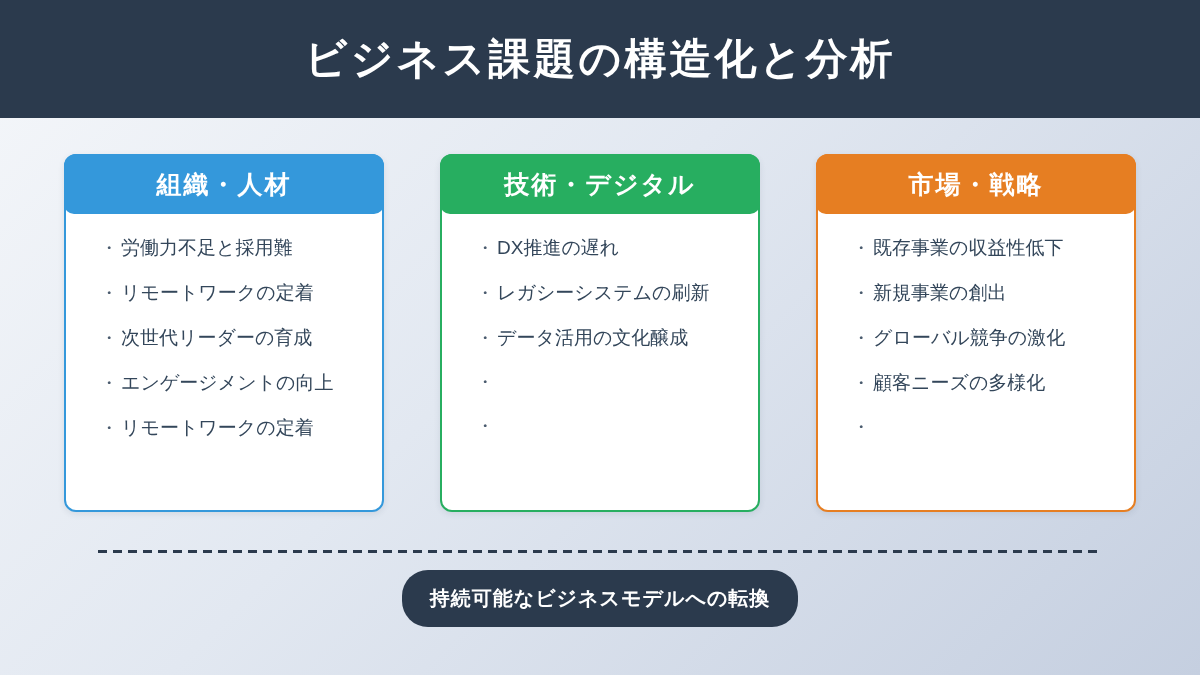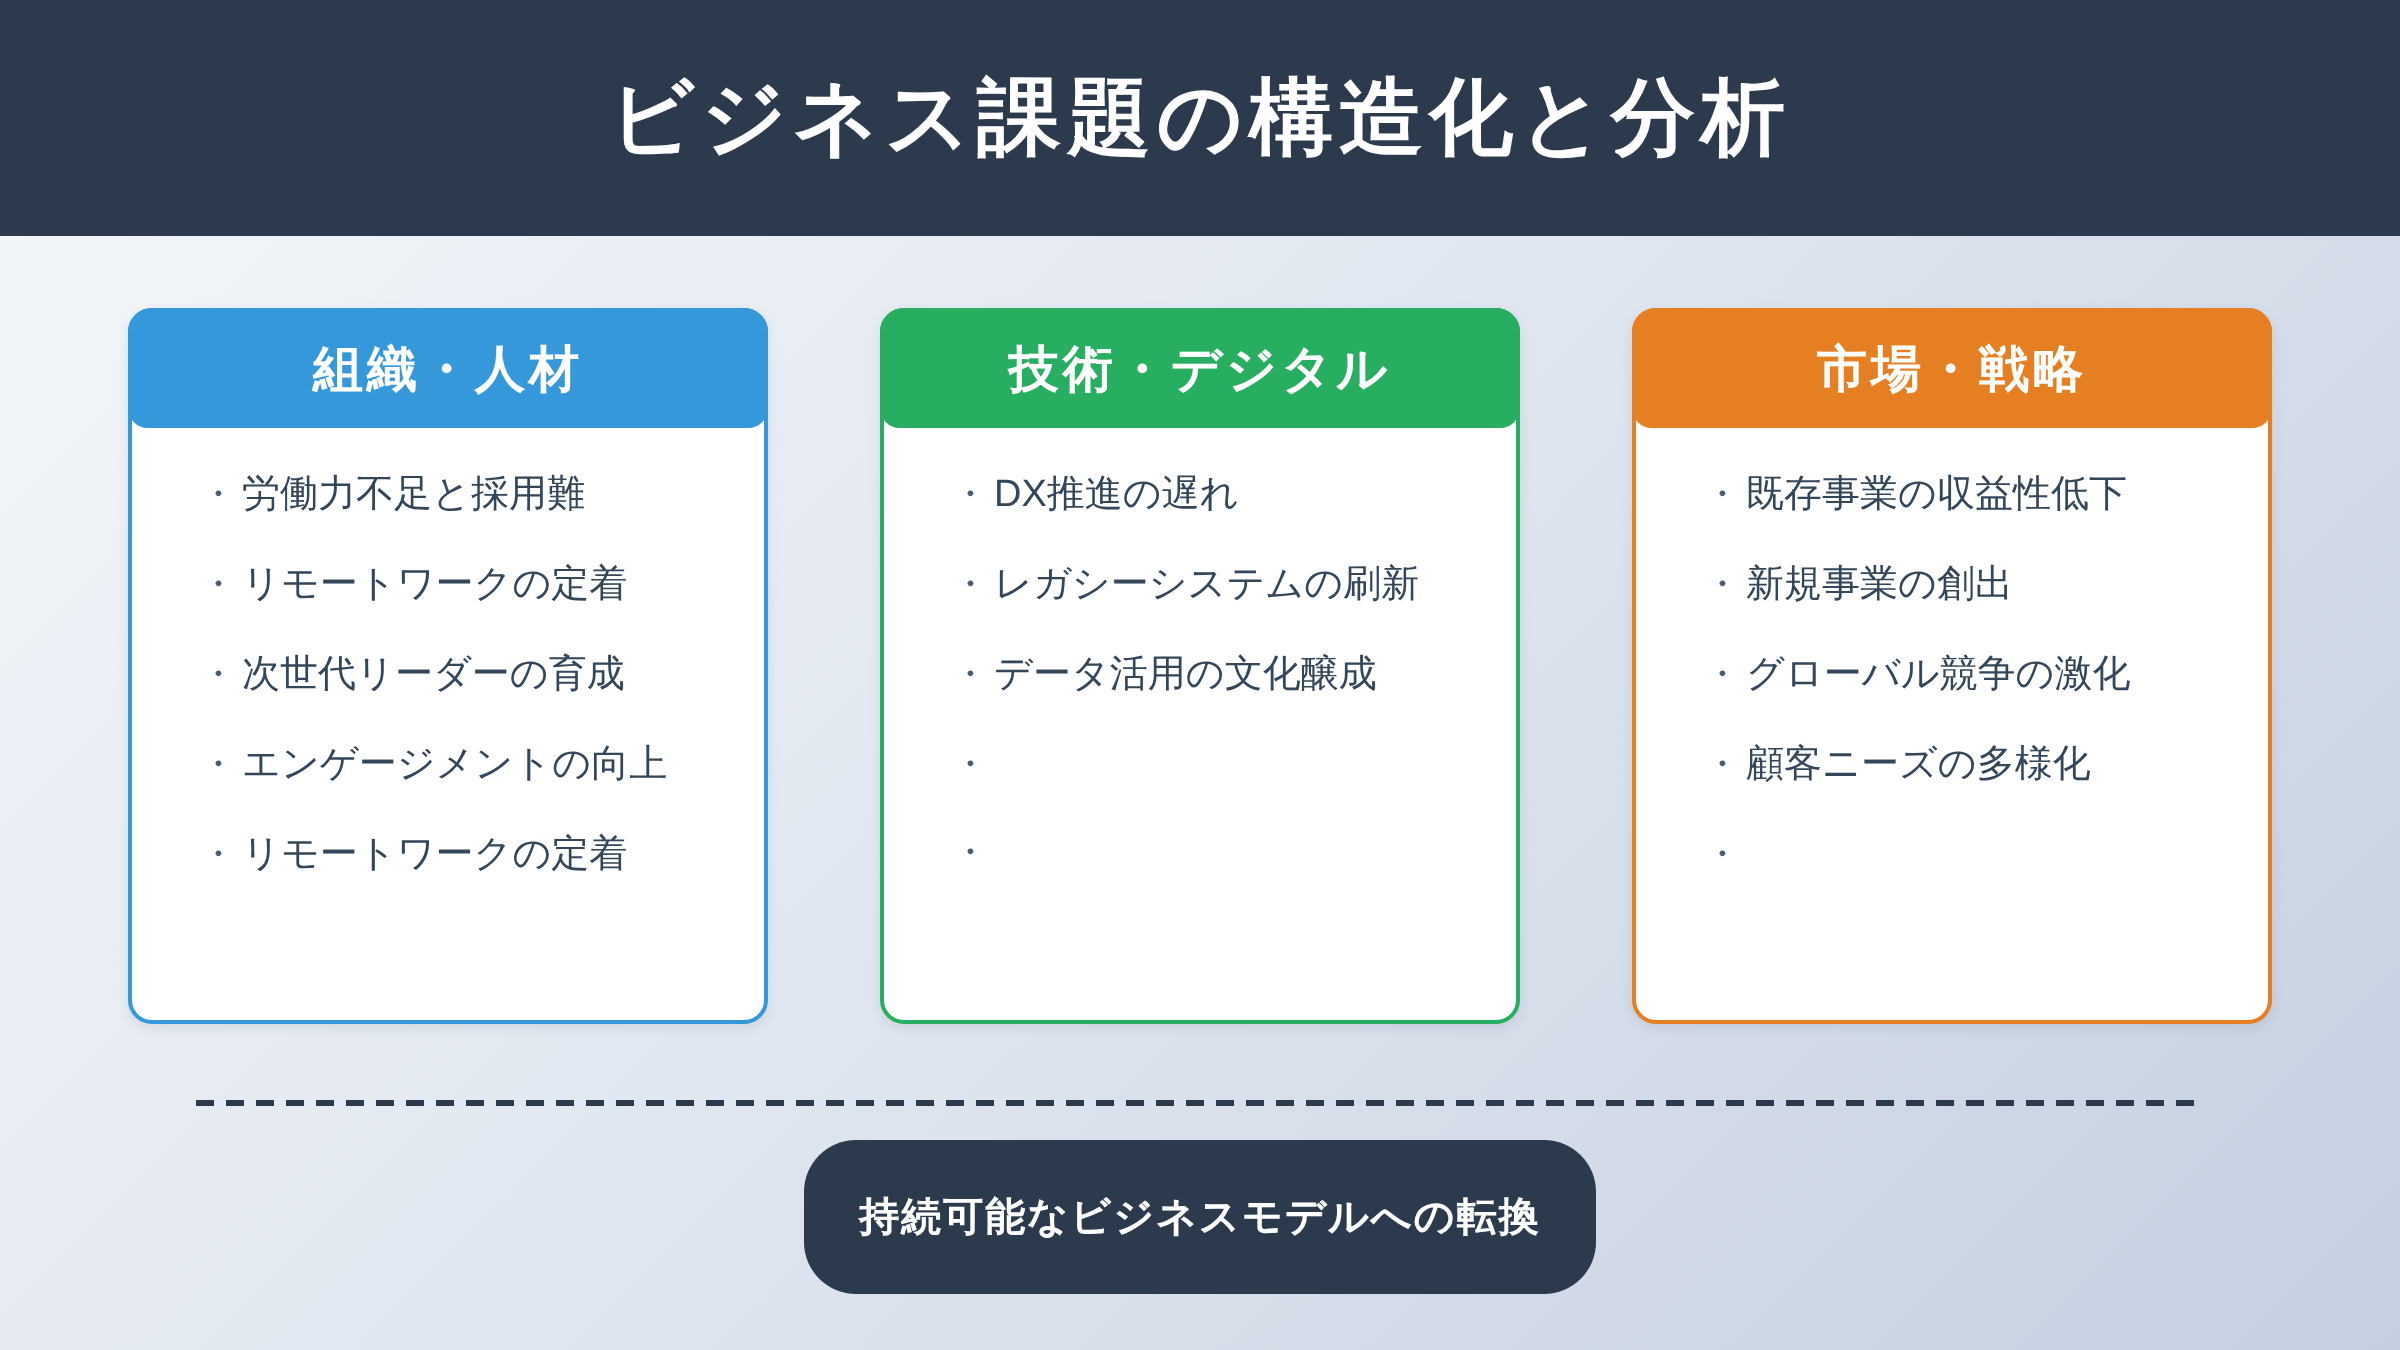--- a/index.html
+++ b/index.html
@@ -87,21 +87,21 @@
     display: flex;
     justify-content: center;
     margin-top: 17px;
   }
   .footer-badge {
     background: #2b3a4d;
     color: #ffffff;
     font-size: 20px;
     font-weight: bold;
     letter-spacing: 1px;
-    padding: 25px 28px;
+    padding: 15px 28px;
     border-radius: 26px;
   }
 </style>
 </head>
 <body>
 
 <header class="top-banner">
   <h1 class="page-title">ビジネス課題の構造化と分析</h1>
 </header>
 

